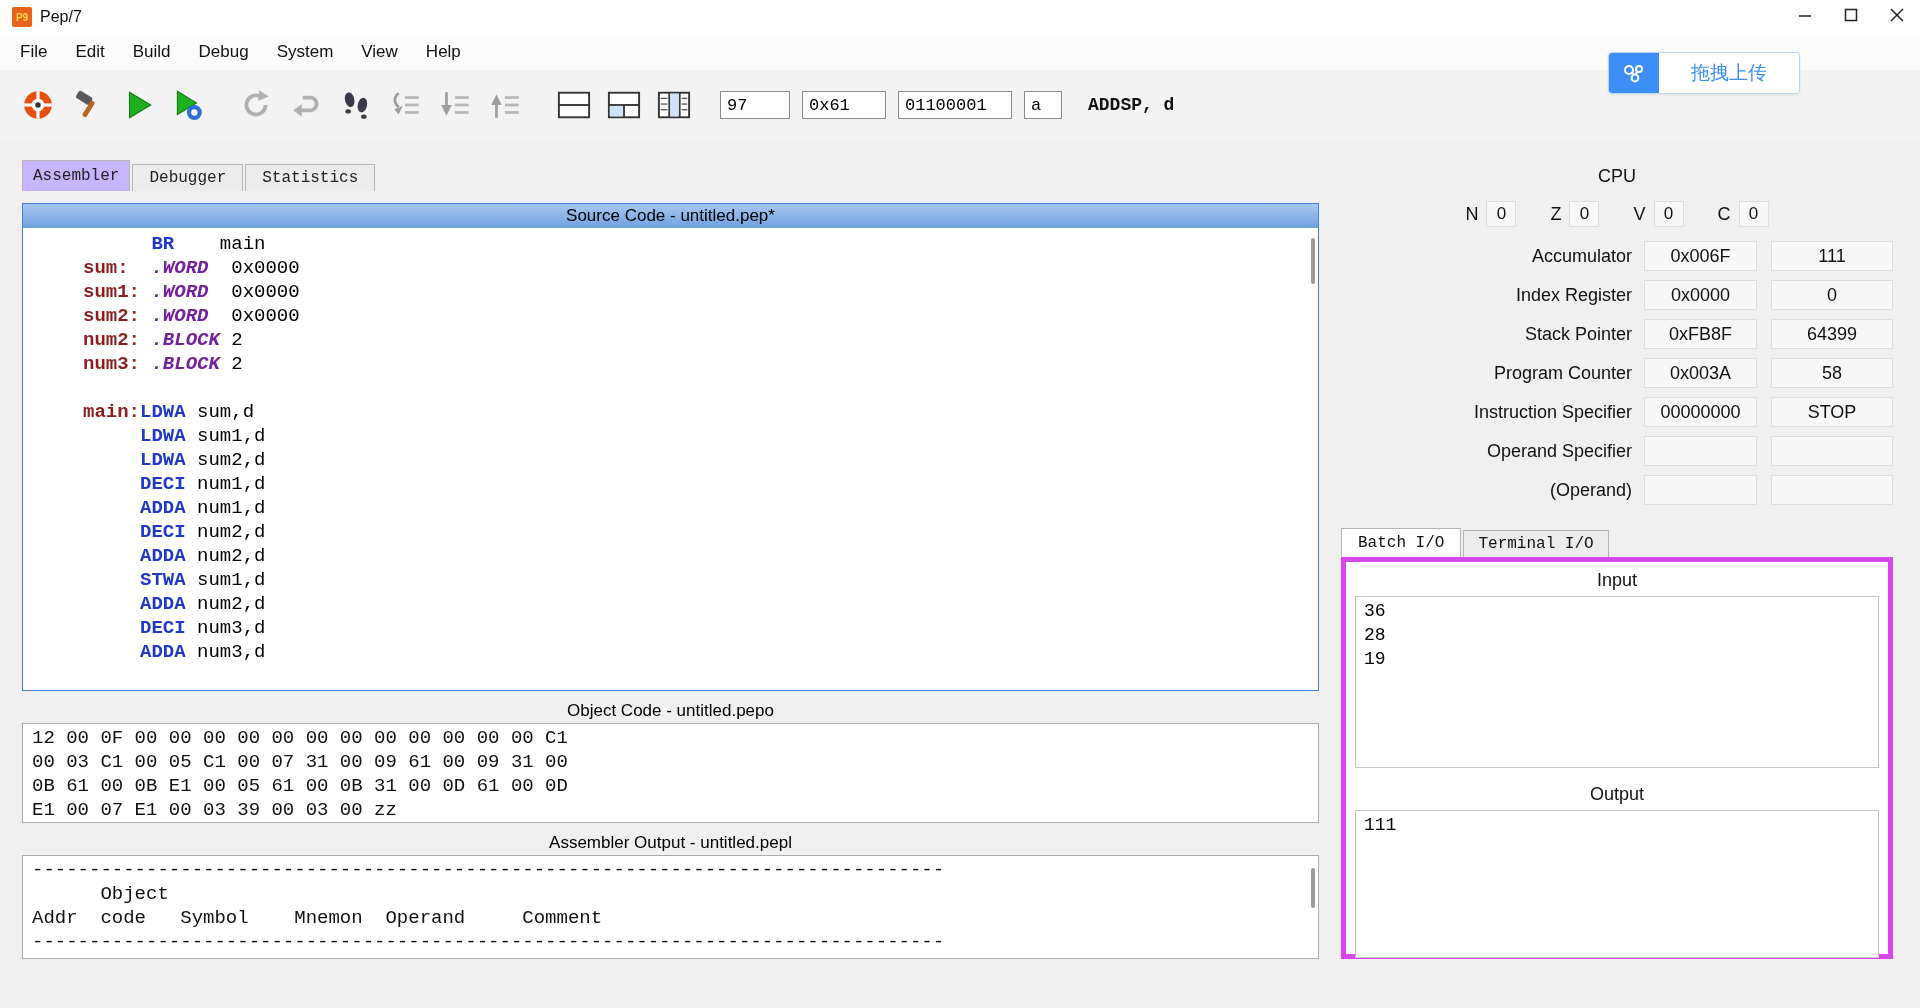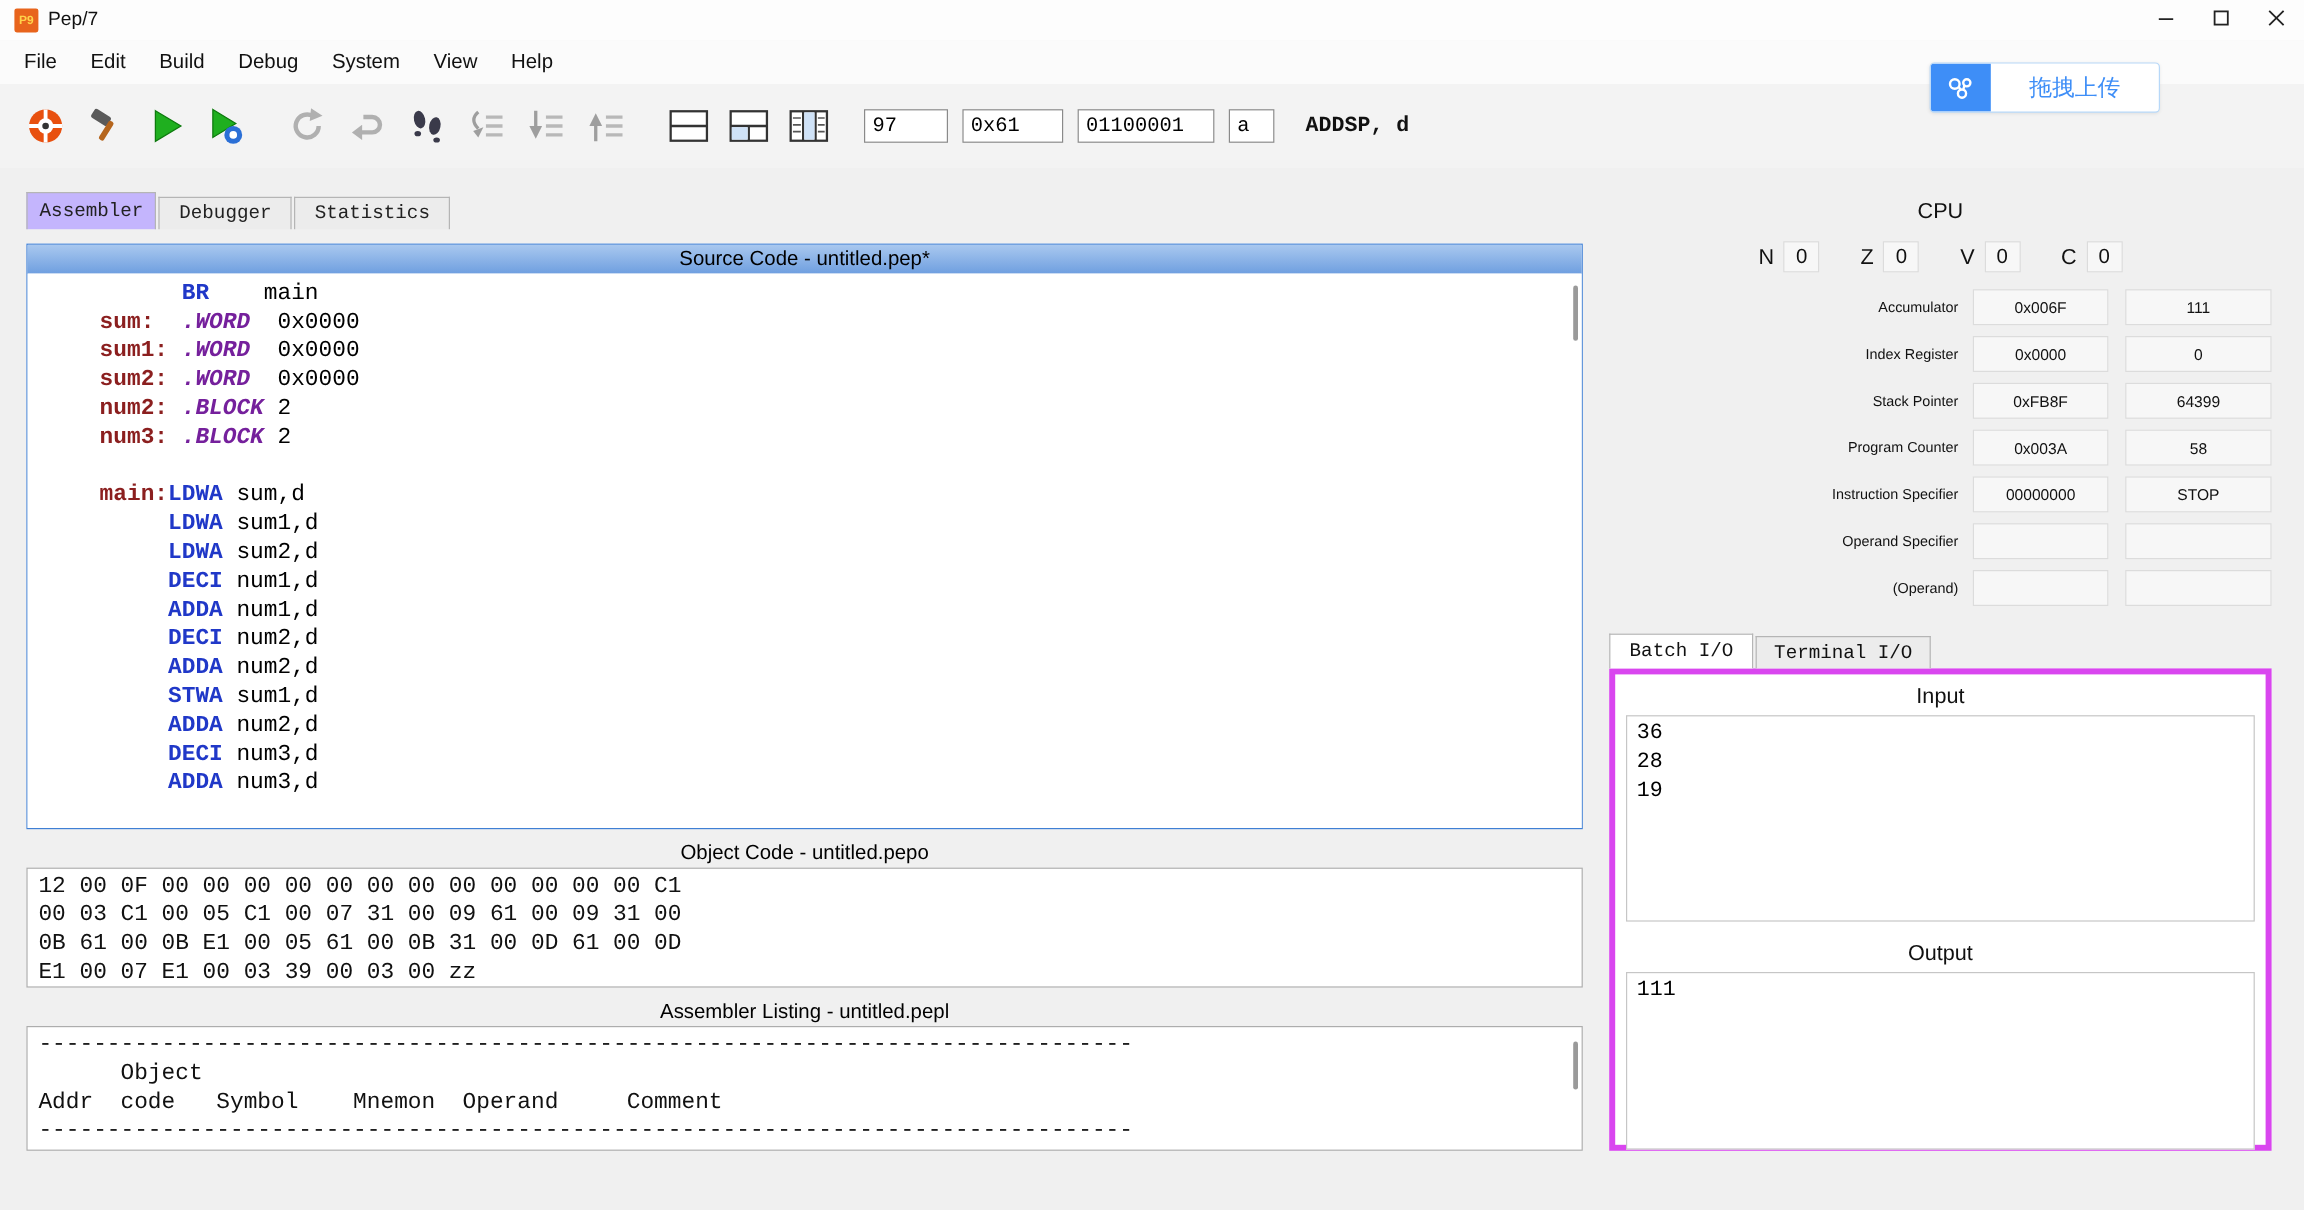--- a/index.html
+++ b/index.html
@@ -67,23 +67,23 @@
   .thumb-lst{top:12px;height:40px}
 
   
   .cpu-title{text-align:center;font-size:18px}
   .flags{display:flex;justify-content:center;gap:34px;margin-top:14px}
   .flag{display:flex;align-items:center;gap:8px;font-size:18px}
   .flag-box{width:30px;height:26px;background:#f7f7f7;border:1px solid #dcdcdc;display:flex;
     align-items:center;justify-content:center;font-size:17px}
   .registers{margin-top:14px}
   .reg-row{display:flex;align-items:center;margin-bottom:9px}
-  .reg-label{flex:1;text-align:right;font-size:12px;padding-right:12px}
+  .reg-label{flex:1;text-align:right;font-size:18px;padding-right:12px}
   .reg-box{height:30px;background:#f7f7f7;border:1px solid #dcdcdc;display:flex;align-items:center;
-    justify-content:center;font-size:13px}
+    justify-content:center;font-size:18px}
   .reg-box.hex{width:113px;margin-right:14px}
   .reg-box.dec{width:122px}
 
   
   .io-tabstrip{display:flex;align-items:flex-end;margin-top:24px;height:28px}
   .io-tab{font-family:"Liberation Mono",monospace;font-size:16px;padding:4px 14px;background:#ececec;
     border:1px solid #b5b5b5;border-bottom:none;margin-right:2px}
   .io-tab.active{background:#fff;padding:5px 16px}
   .io-pane{border:5px solid #d946ef;background:#fff;height:402px;padding:8px 9px 0}
   .io-label{text-align:center;font-size:18px;margin-bottom:5px}
@@ -334,21 +334,21 @@
     </div>
 
     <div class="panel-title plain">Object Code - untitled.pepo</div>
     <div class="code object-code" id="object-code">
         <div class="cline">12 00 0F 00 00 00 00 00 00 00 00 00 00 00 00 C1</div>
         <div class="cline">00 03 C1 00 05 C1 00 07 31 00 09 61 00 09 31 00</div>
         <div class="cline">0B 61 00 0B E1 00 05 61 00 0B 31 00 0D 61 00 0D</div>
         <div class="cline">E1 00 07 E1 00 03 39 00 03 00 zz</div>
       </div>
 
-    <div class="panel-title plain">Assembler Listing - untitled.pepl</div>
+    <div class="panel-title plain">Assembler Output - untitled.pepl</div>
     <div class="code listing-code" id="listing-code">
       <div class="vthumb thumb-lst"></div>
     <div class="cline">--------------------------------------------------------------------------------</div>
         <div class="cline">      Object</div>
         <div class="cline">Addr  code   Symbol    Mnemon  Operand     Comment</div>
         <div class="cline">--------------------------------------------------------------------------------</div>
       </div>
   </div>
 
   <div class="right-col">

